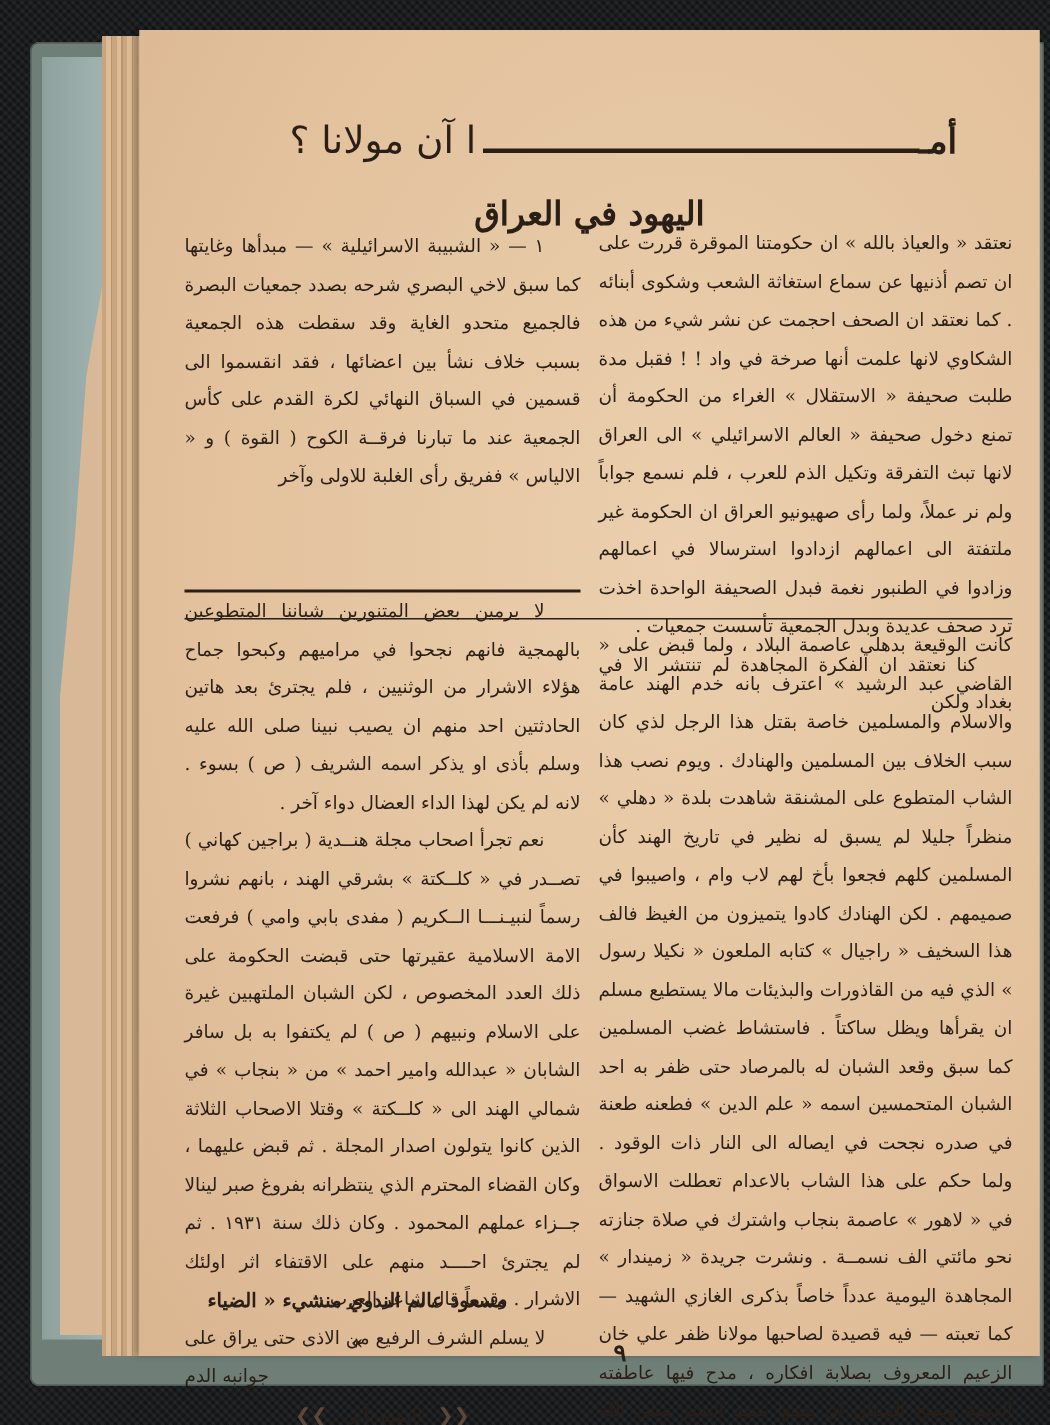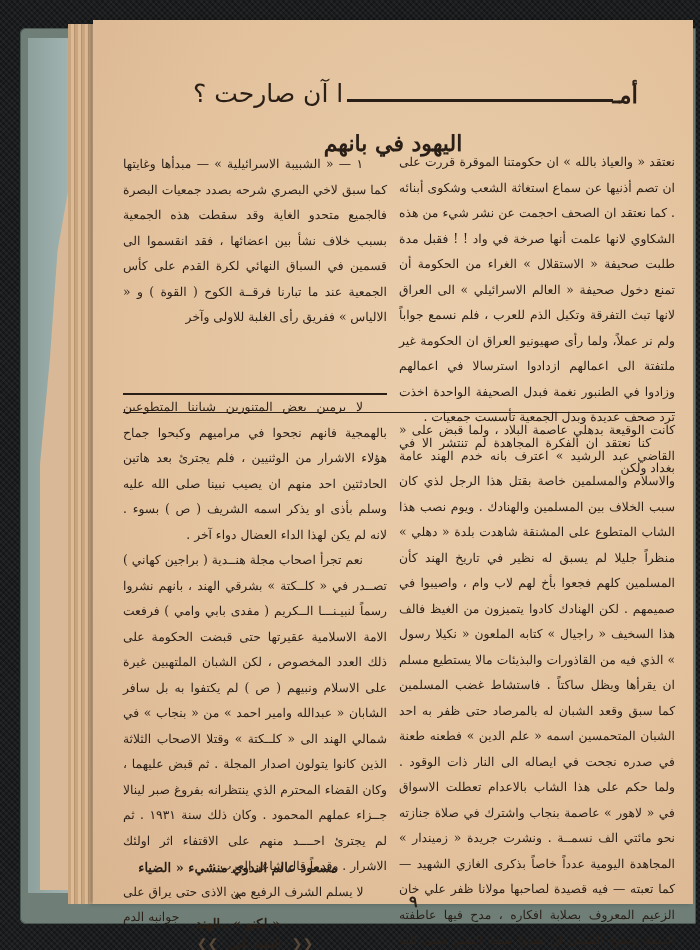--- a/index.html
+++ b/index.html
@@ -81,24 +81,24 @@
 <div class="cover"></div>
 <div class="endpaper"></div>
 <div class="endpaper-torn"></div>
 <div class="page-edges"></div>
 
 <div class="page">
 
   <div class="hdr">
     <span class="word-a">أمـ</span>
     <span class="line"></span>
-    <span class="word-b">ا آن صارحت ؟</span>
+    <span class="word-b">ا آن مولانا ؟</span>
   </div>
 
-  <div class="subtitle">اليهود في بانهم</div>
+  <div class="subtitle">اليهود في العراق</div>
 
   <div class="col col-right-top" style="top:130px;">
     <p>نعتقد « والعياذ بالله » ان حكومتنا الموقرة قررت على ان تصم أذنيها عن سماع استغاثة الشعب وشكوى أبنائه . كما نعتقد ان الصحف احجمت عن نشر شيء من هذه الشكاوي لانها علمت أنها صرخة في واد ! ! فقبل مدة طلبت صحيفة « الاستقلال » الغراء من الحكومة أن تمنع دخول صحيفة « العالم الاسرائيلي » الى العراق لانها تبث التفرقة وتكيل الذم للعرب ، فلم نسمع جواباً ولم نر عملاً، ولما رأى صهيونيو العراق ان الحكومة غير ملتفتة الى اعمالهم ازدادوا استرسالا في اعمالهم وزادوا في الطنبور نغمة فبدل الصحيفة الواحدة اخذت ترد صحف عديدة وبدل الجمعية تأسست جمعيات .</p>
     <p class="indent">كنا نعتقد ان الفكرة المجاهدة لم تنتشر الا في بغداد ولكن</p>
   </div>
 
   <div class="col col-left-top">
     <p class="indent">١ — « الشبيبة الاسرائيلية » — مبدأها وغايتها كما سبق لاخي البصري شرحه بصدد جمعيات البصرة فالجميع متحدو الغاية وقد سقطت هذه الجمعية بسبب خلاف نشأ بين اعضائها ، فقد انقسموا الى قسمين في السباق النهائي لكرة القدم على كأس الجمعية عند ما تبارنا فرقــة الكوح ( القوة ) و « الالياس » ففريق رأى الغلبة للاولى وآخر</p>
   </div>
 
@@ -113,17 +113,16 @@
     <p class="indent">لا يرمين بعض المتنورين شباننا المتطوعين بالهمجية فانهم نجحوا في مراميهم وكبحوا جماح هؤلاء الاشرار من الوثنيين ، فلم يجترئ بعد هاتين الحادثتين احد منهم ان يصيب نبينا صلى الله عليه وسلم بأذى او يذكر اسمه الشريف ( ص ) بسوء . لانه لم يكن لهذا الداء العضال دواء آخر .</p>
     <p class="indent">نعم تجرأ اصحاب مجلة هنــدية ( براجين كهاني ) تصــدر في « كلــكتة » بشرقي الهند ، بانهم نشروا رسماً لنبيـنـــا الــكريم ( مفدى بابي وامي ) فرفعت الامة الاسلامية عقيرتها حتى قبضت الحكومة على ذلك العدد المخصوص ، لكن الشبان الملتهبين غيرة على الاسلام ونبيهم ( ص ) لم يكتفوا به بل سافر الشابان « عبدالله وامير احمد » من « بنجاب » في شمالي الهند الى « كلــكتة » وقتلا الاصحاب الثلاثة الذين كانوا يتولون اصدار المجلة . ثم قبض عليهما ، وكان القضاء المحترم الذي ينتظرانه بفروغ صبر لينالا جــزاء عملهم المحمود . وكان ذلك سنة ١٩٣١ . ثم لم يجترئ احــــد منهم على الاقتفاء اثر اولئك الاشرار .        وقدماً قال شاعر العرب :</p>
     <p class="verse">لا يسلم الشرف الرفيع من الاذى    حتى يراق على جوانبه الدم</p>
     <p class="to-be-continued">
       <span class="orn">❮❮</span><span>البقية تأتي</span><span class="orn">❯❯</span>
     </p>
   </div>
 
   <div class="signature">
     <div>مسعود عالم الندوي منشيء « الضياء »</div>
-    <div>« لكنو » ـ الهند</div>
   </div>
 
   <div class="page-number">٩</div>
 </div>
 
 </body></html>

